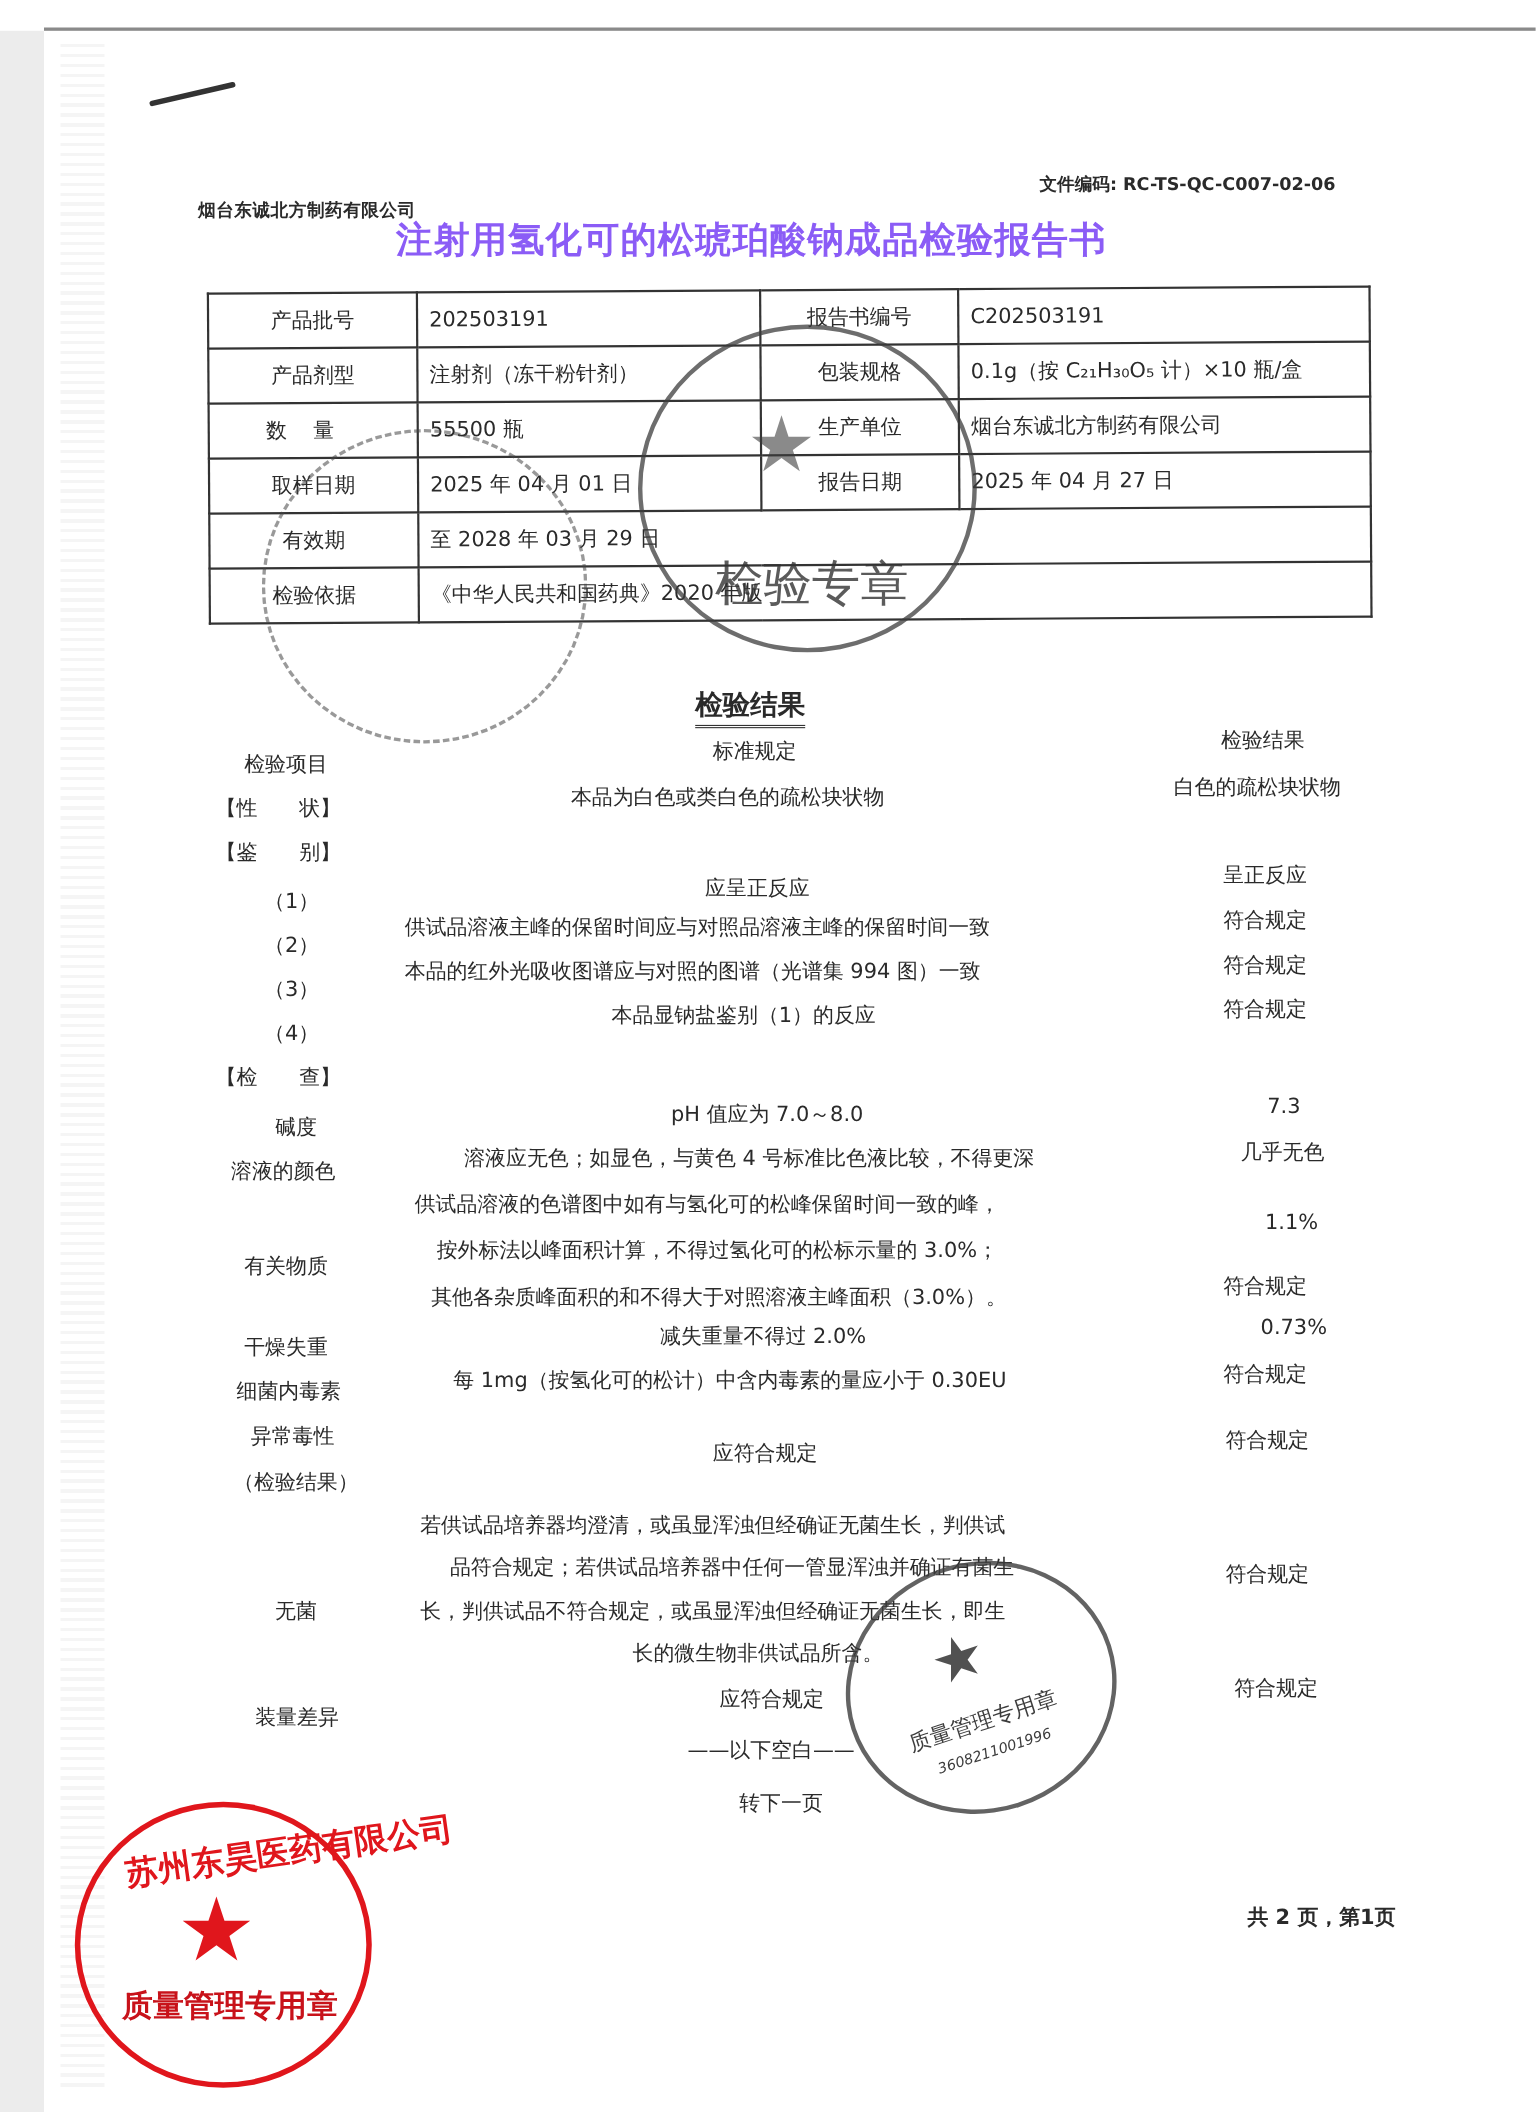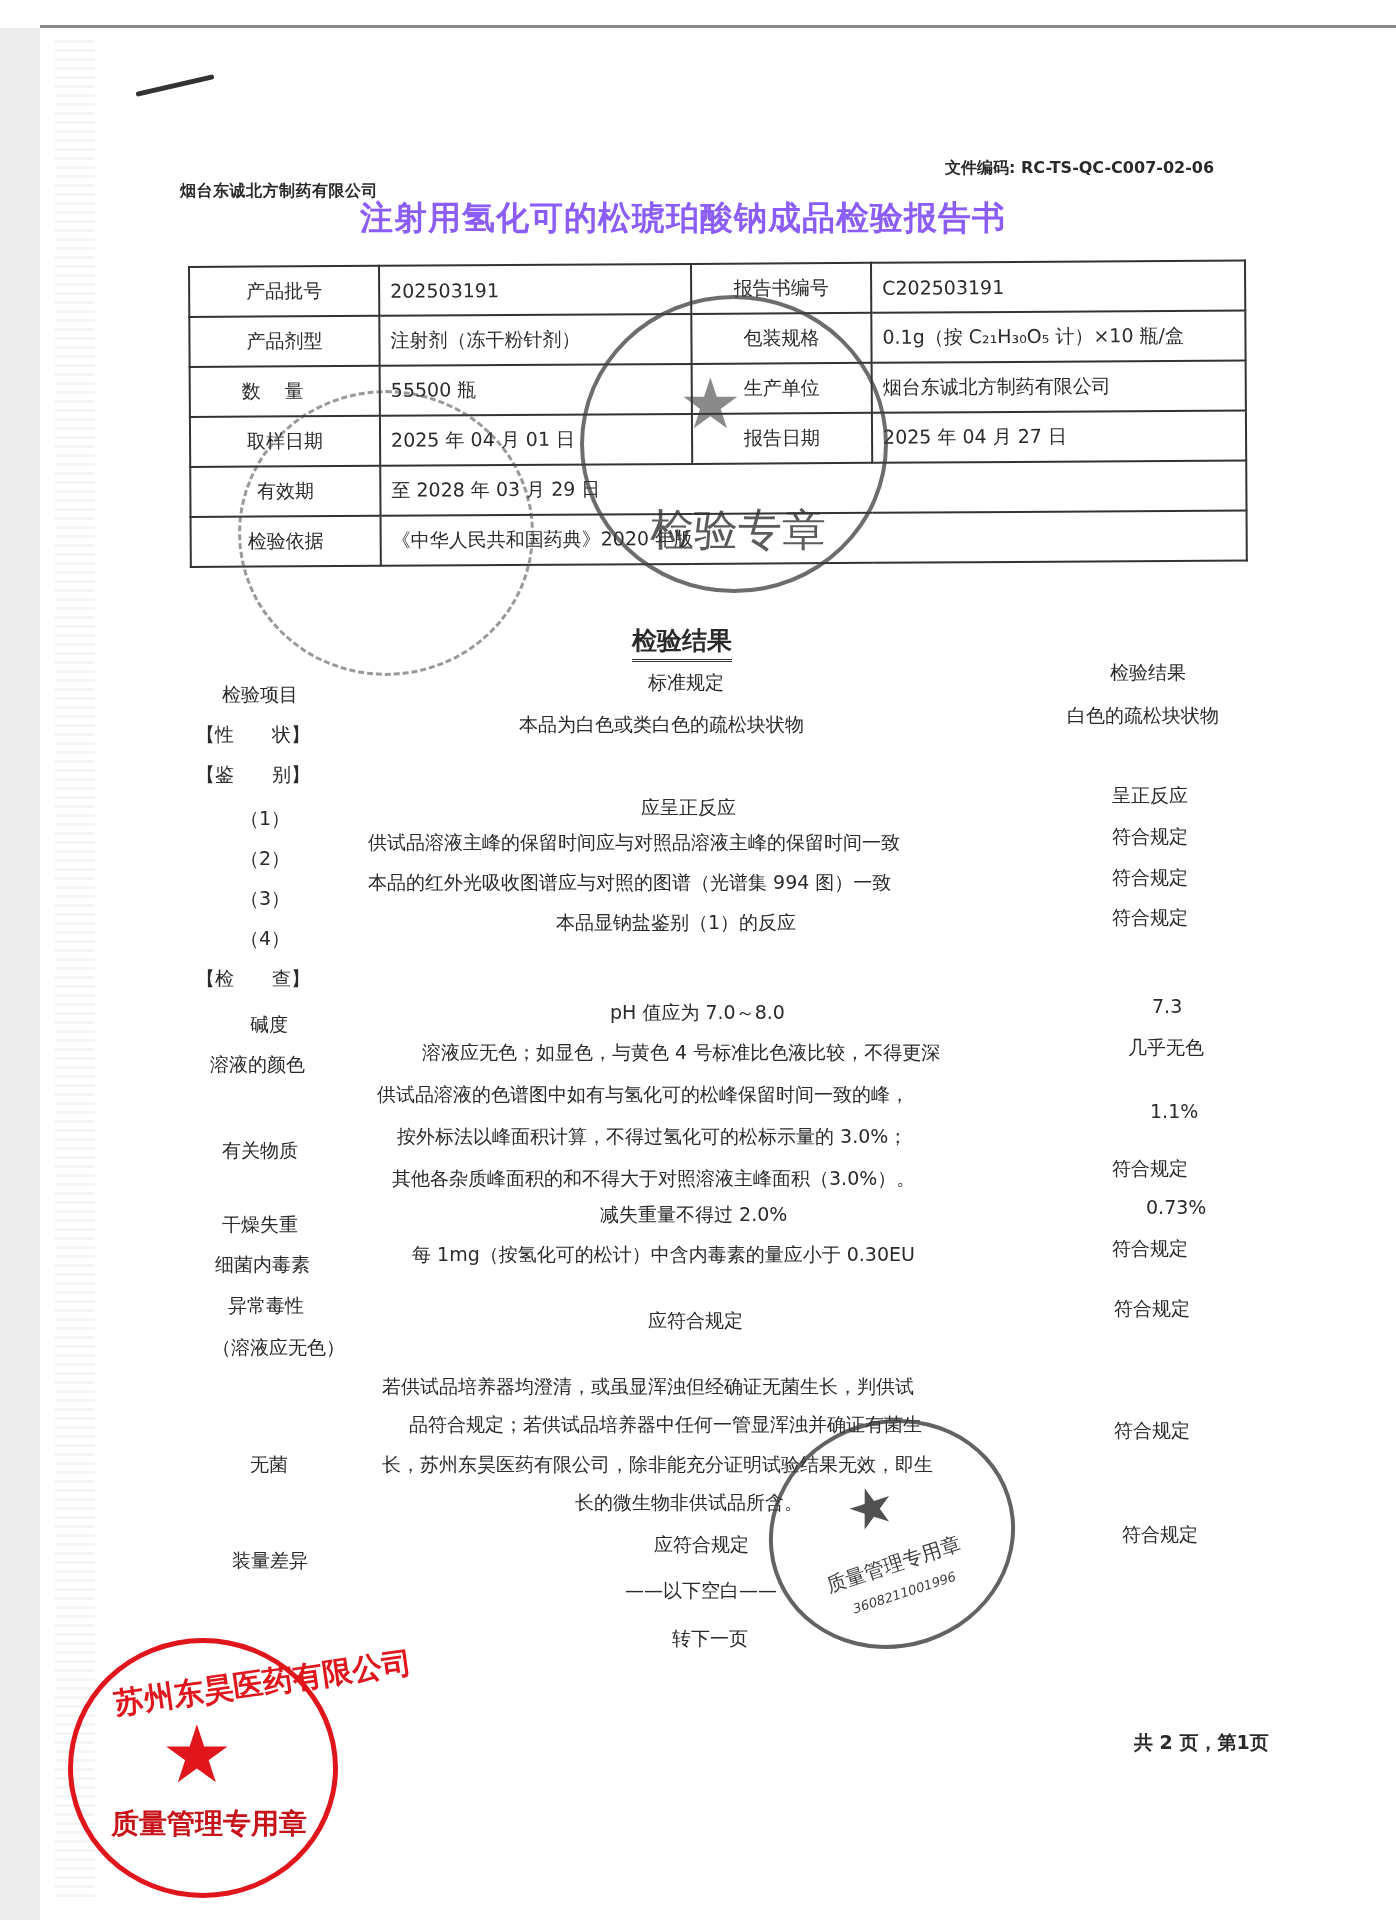--- a/index.html
+++ b/index.html
@@ -138,27 +138,27 @@
 <div class="abs t" style="left:600px;top:1202px;">减失重量不得过 2.0%</div>
 <div class="abs t" style="left:1146px;top:1196px;">0.73%</div>
 
 <div class="abs t" style="left:215px;top:1252px;">细菌内毒素</div>
 <div class="abs t" style="left:412px;top:1242px;">每 1mg（按氢化可的松计）中含内毒素的量应小于 0.30EU</div>
 <div class="abs t" style="left:1112px;top:1236px;">符合规定</div>
 
 <div class="abs t" style="left:228px;top:1293px;">异常毒性</div>
 <div class="abs t" style="left:648px;top:1308px;">应符合规定</div>
 <div class="abs t" style="left:1114px;top:1296px;">符合规定</div>
-<div class="abs t" style="left:212px;top:1335px;">（溶液应无色）</div>
+<div class="abs t" style="left:212px;top:1335px;">（检验结果）</div>
 
 <div class="abs t" style="left:382px;top:1374px;">若供试品培养器均澄清，或虽显浑浊但经确证无菌生长，判供试</div>
 <div class="abs t" style="left:409px;top:1412px;">品符合规定；若供试品培养器中任何一管显浑浊并确证有菌生</div>
 <div class="abs t" style="left:1114px;top:1418px;">符合规定</div>
 <div class="abs t" style="left:250px;top:1452px;">无菌</div>
-<div class="abs t" style="left:382px;top:1452px;">长，苏州东昊医药有限公司，除非能充分证明试验结果无效，即生</div>
+<div class="abs t" style="left:382px;top:1452px;">长，判供试品不符合规定，或虽显浑浊但经确证无菌生长，即生</div>
 <div class="abs t" style="left:575px;top:1490px;">长的微生物非供试品所含。</div>
 
 <div class="abs t" style="left:654px;top:1532px;">应符合规定</div>
 <div class="abs t" style="left:1122px;top:1522px;">符合规定</div>
 <div class="abs t" style="left:232px;top:1548px;">装量差异</div>
 
 <div class="abs t" style="left:625px;top:1578px;">——以下空白——</div>
 <div class="abs t" style="left:672px;top:1626px;">转下一页</div>
 
 <div class="abs t" style="left:1134px;top:1730px;font-weight:bold;text-align:right;">共 2 页，第1页</div>

